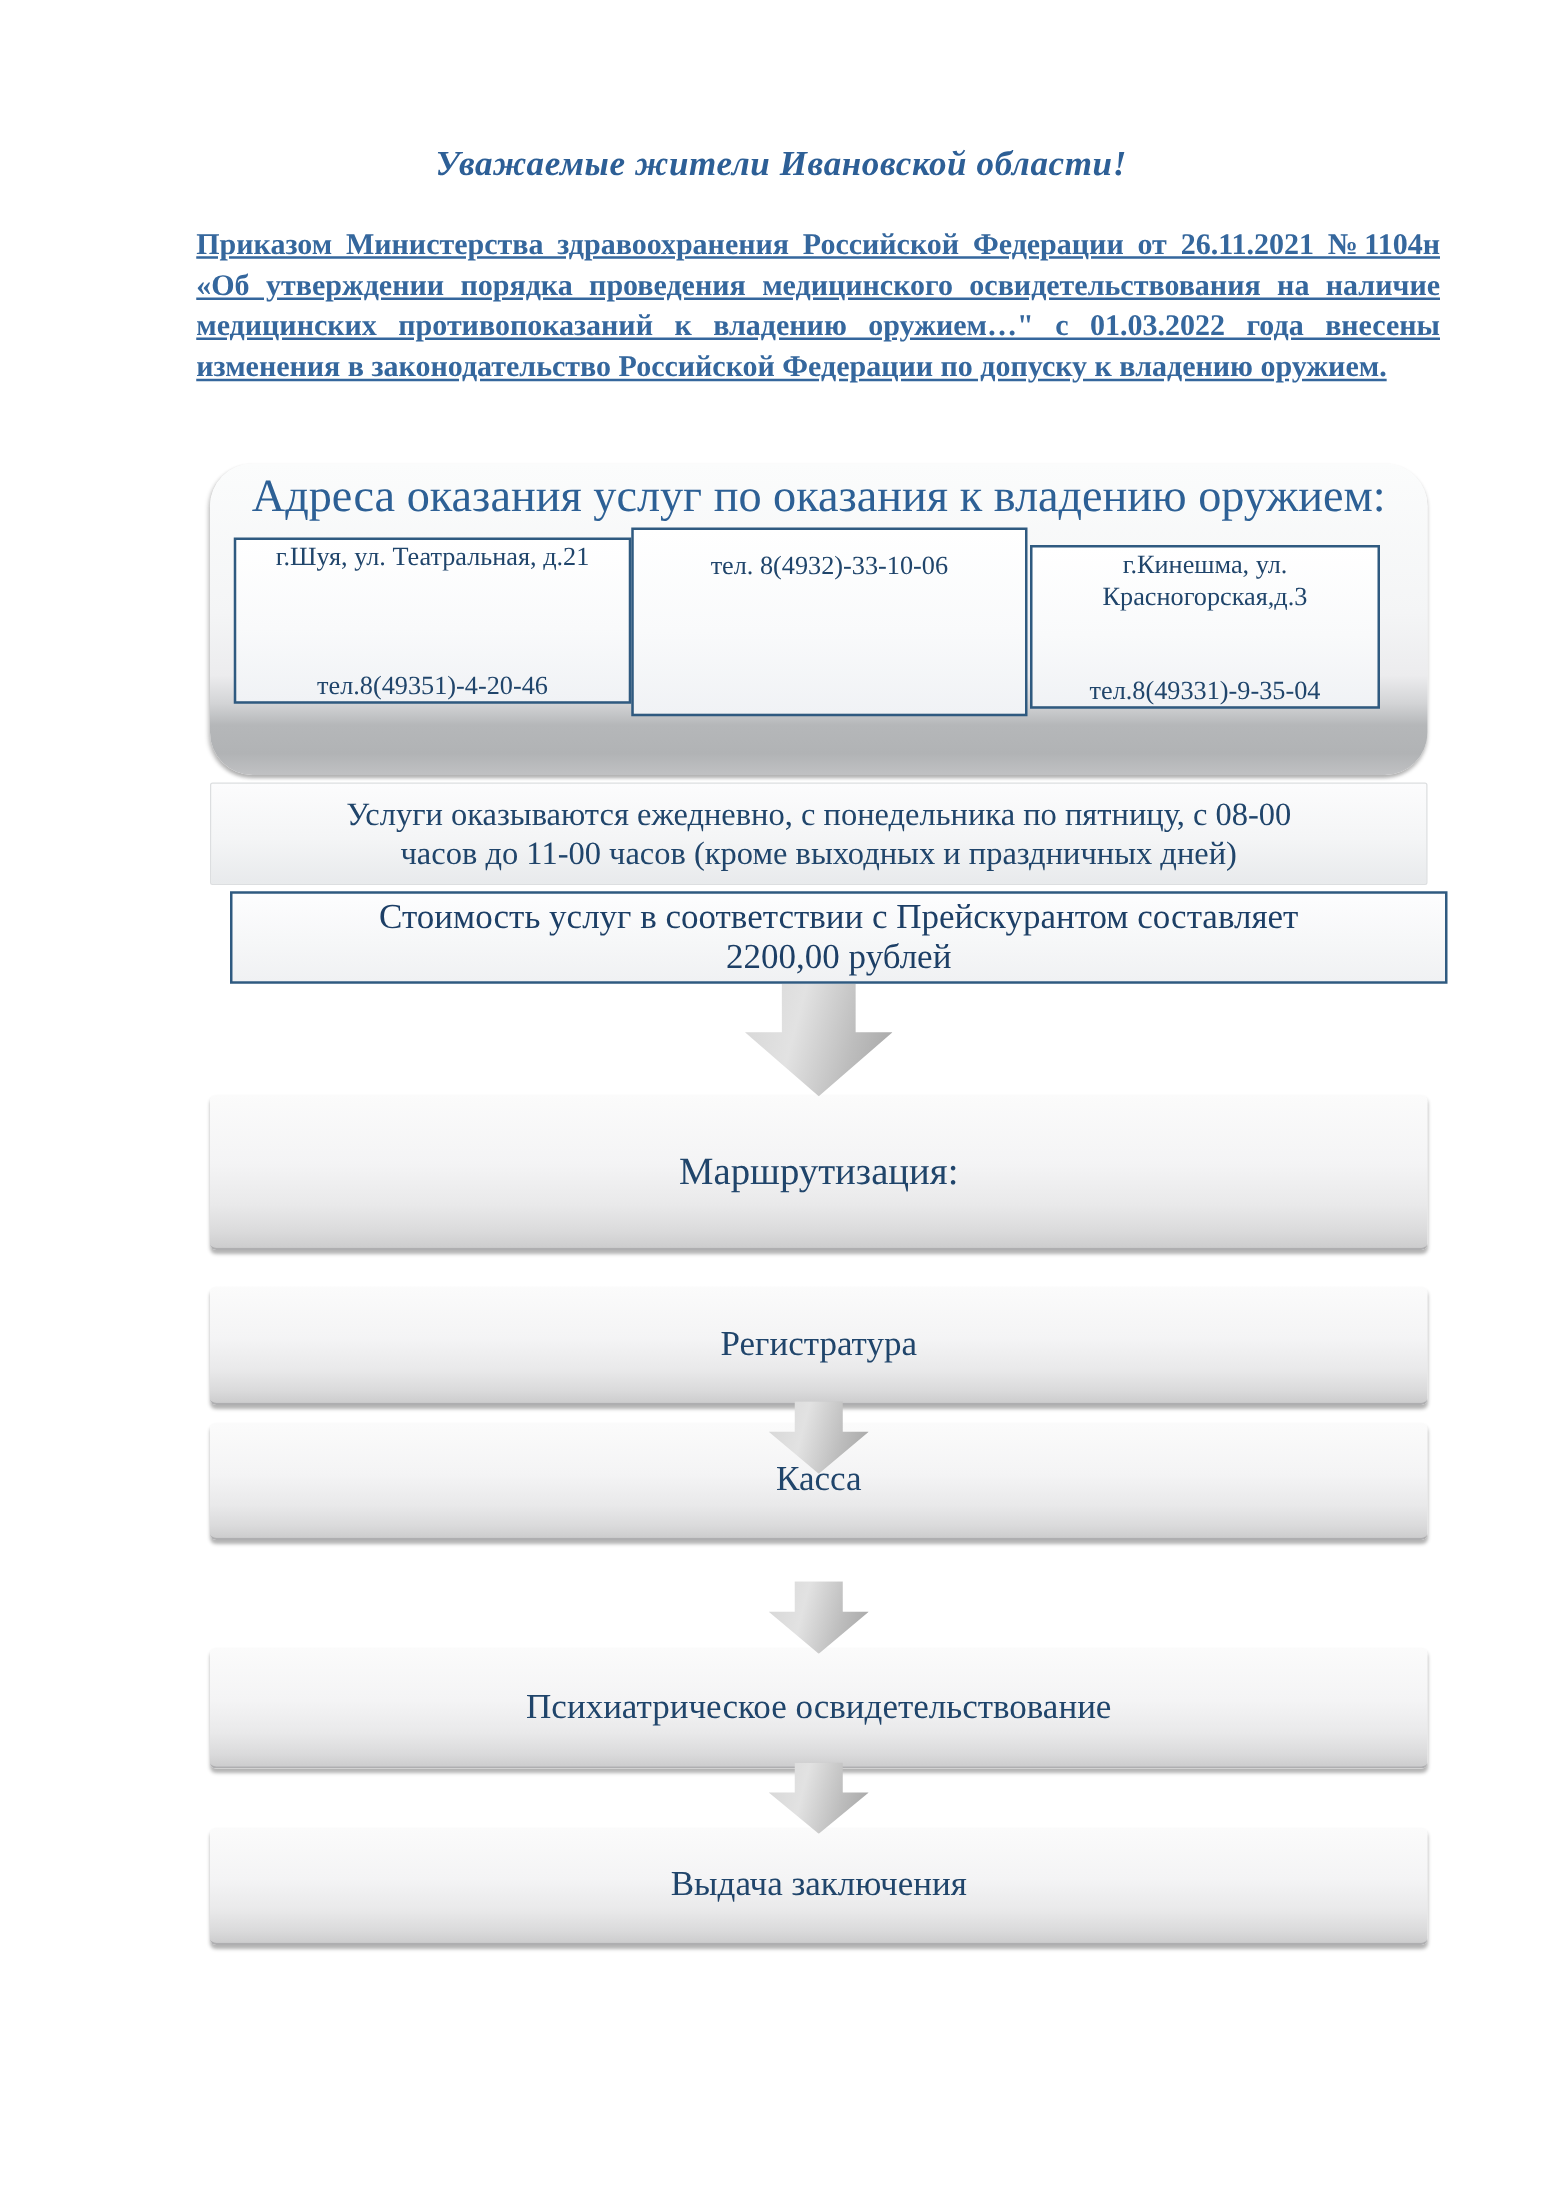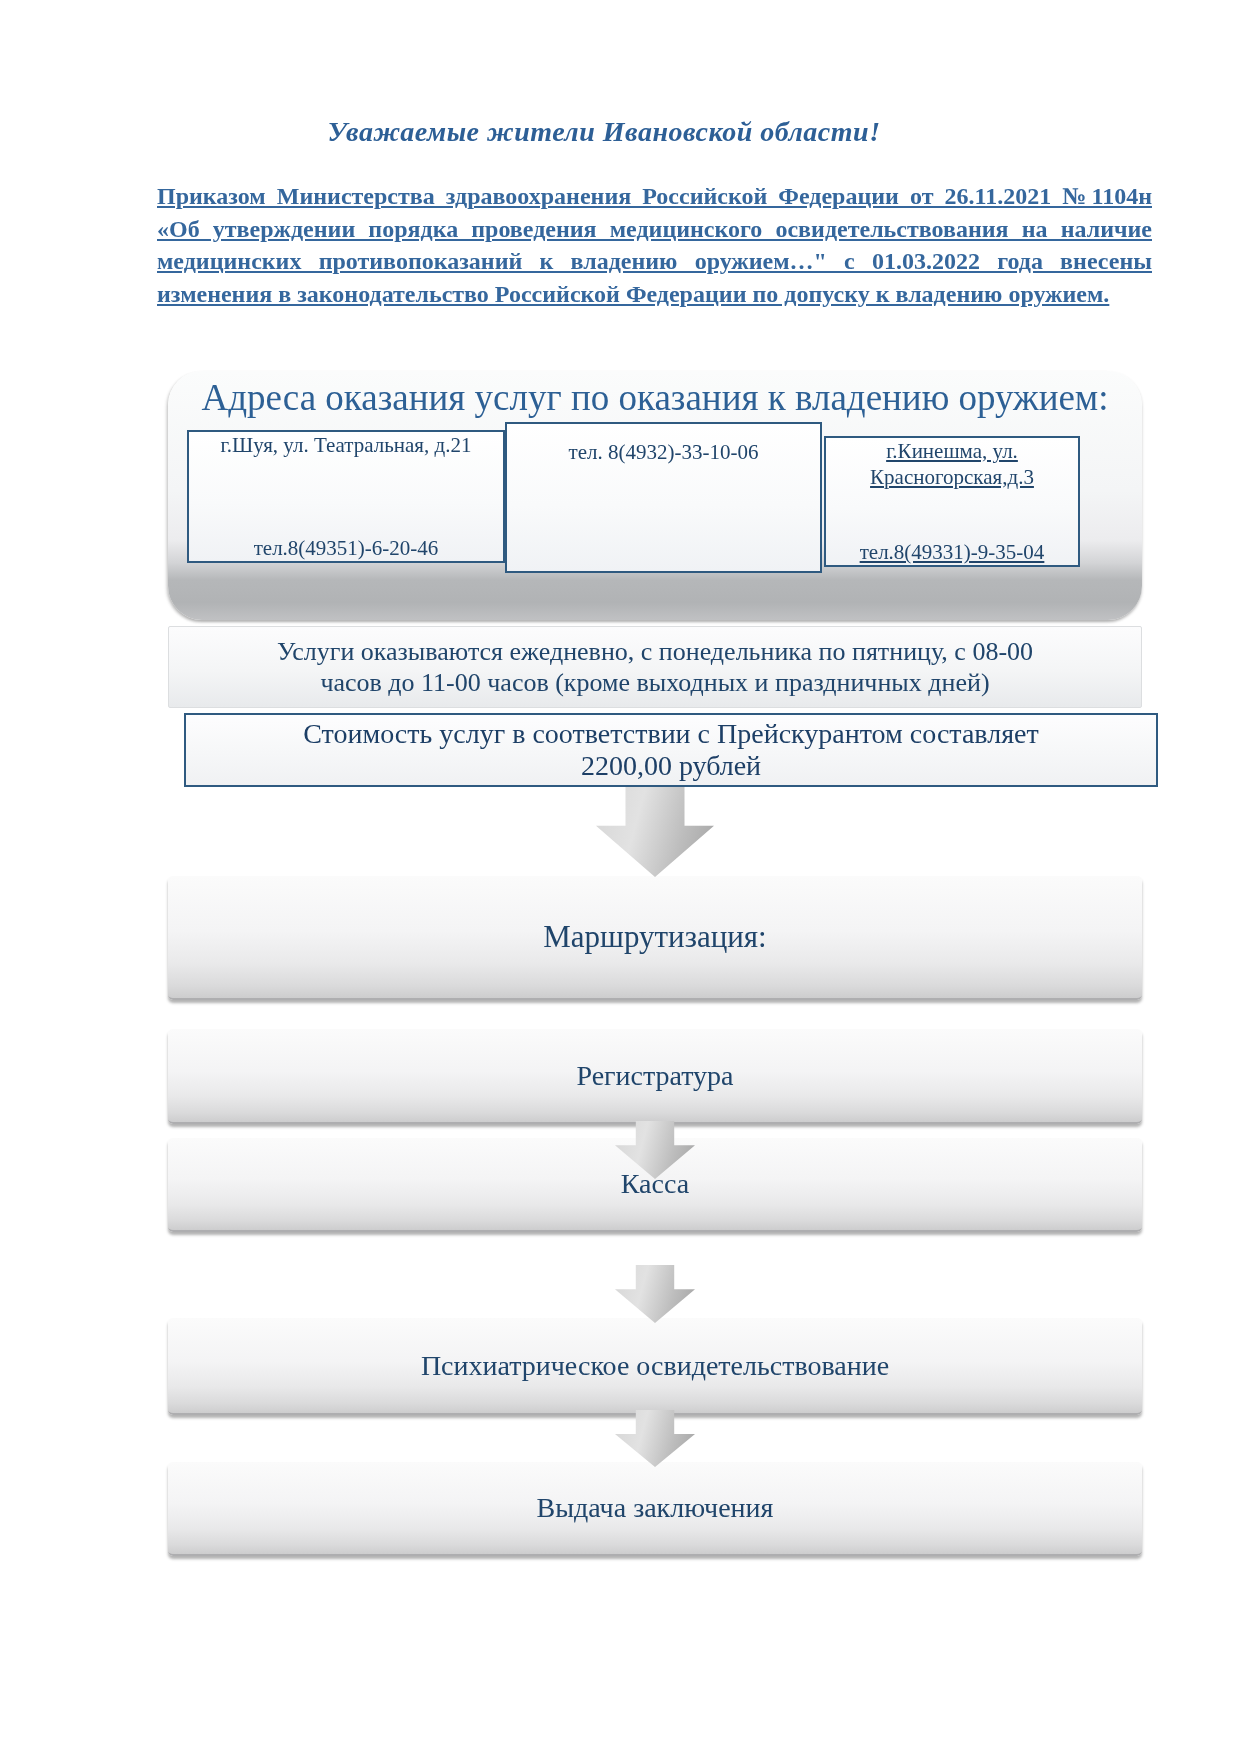--- a/index.html
+++ b/index.html
@@ -2,21 +2,21 @@
 <html><head>
 <meta charset="utf-8">
 <style>
   html,body{margin:0;padding:0;background:#ffffff;}
   .page{
     position:relative;width:1241px;height:1755px;background:#ffffff;overflow:hidden;
     font-family:"Liberation Serif", serif;
   }
   .abs{position:absolute;}
   .page-title{
-    left:104px;top:116px;width:1000px;text-align:center;
+    left:125px;top:116px;width:1000px;text-align:center;
     font-size:28px;font-weight:bold;font-style:italic;color:#2d5f96;letter-spacing:.5px;
   }
   .intro{
     left:157px;top:180px;width:995px;
     font-size:24px;font-weight:bold;color:#35679d;
     line-height:32.5px;text-align:justify;text-decoration:underline;
   }
   
   .addr-panel{
     left:168px;top:371px;width:974px;height:249px;border-radius:34px;
@@ -30,21 +30,21 @@
   .addr-card{
     background:linear-gradient(180deg,#ffffff 0%,#f9fafb 55%,#f0f2f5 100%);
     border:2px solid #2f5a80;
     display:flex;flex-direction:column;justify-content:space-between;align-items:center;
     text-align:center;color:#20456b;font-size:21px;line-height:26px;
     padding:0 30px;box-sizing:border-box;
   }
   .addr-card .phone{margin-top:15px;}
   .card-1{left:187px;top:430px;width:318px;height:133px;}
   .card-2{left:505px;top:422px;width:317px;height:151px;}
-  .card-3{left:824px;top:436px;width:256px;height:131px;text-decoration:underline;}
+  .card-3{left:824px;top:436px;width:280px;height:131px;}
   .schedule{
     left:168px;top:626px;width:974px;height:82px;box-sizing:border-box;
     background:linear-gradient(180deg,#fcfcfd 0%,#f4f5f6 55%,#e8eaec 100%);
     border:1px solid #dcdee0;border-radius:2px;
     display:flex;align-items:center;justify-content:center;text-align:center;
     font-size:26px;line-height:31px;color:#20456b;
   }
   .price{
     left:184px;top:713px;width:974px;height:74px;box-sizing:border-box;
     background:linear-gradient(180deg,#fdfdfe 0%,#f6f7f8 55%,#f0f1f3 100%);
@@ -84,21 +84,21 @@
 
   <div class="abs page-title">Уважаемые жители Ивановской области!</div>
 
   <div class="abs intro">Приказом Министерства здравоохранения Российской Федерации от 26.11.2021 №1104н «Об утверждении порядка проведения медицинского освидетельствования на наличие медицинских противопоказаний к владению оружием…" с 01.03.2022 года внесены изменения в законодательство Российской Федерации по допуску к владению оружием.</div>
 
   <div class="abs addr-panel"></div>
   <div class="abs addr-heading">Адреса оказания услуг по оказания к владению оружием:</div>
 
   <div class="abs addr-card card-1">
     <div>г.Шуя, ул. Театральная, д.21</div>
-    <div class="phone">тел.8(49351)-6-20-46</div>
+    <div class="phone">тел.8(49351)-4-20-46</div>
   </div>
   <div class="abs addr-card card-2">
     <div class="phone">тел. 8(4932)-33-10-06</div>
   </div>
   <div class="abs addr-card card-3">
     <div>г.Кинешма, ул. Красногорская,д.3</div>
     <div class="phone">тел.8(49331)-9-35-04</div>
   </div>
 
   <div class="abs schedule">

